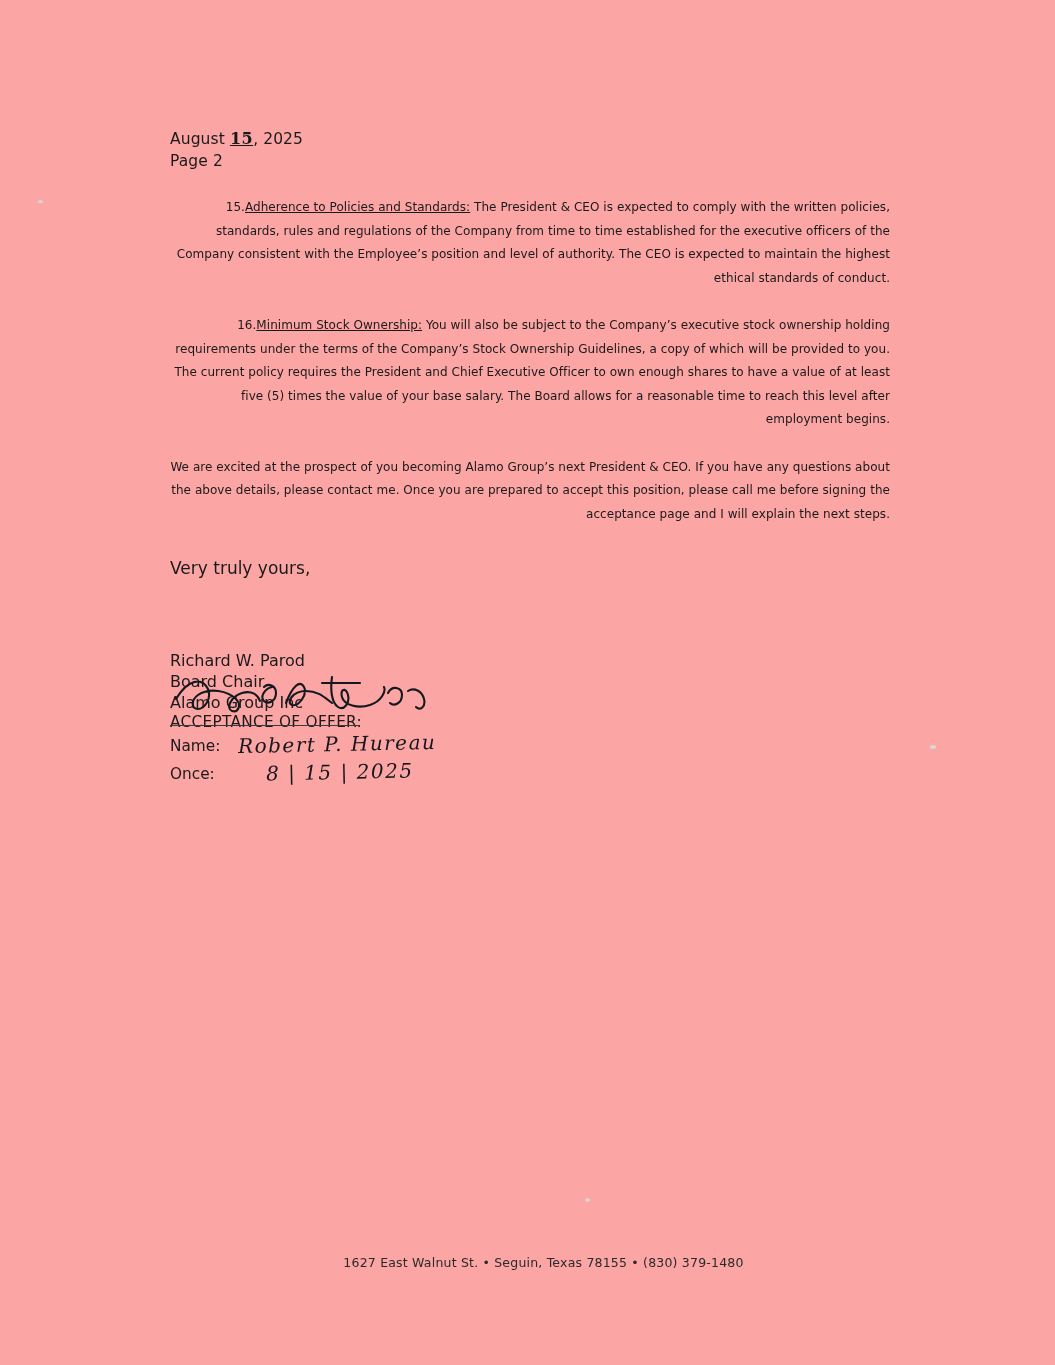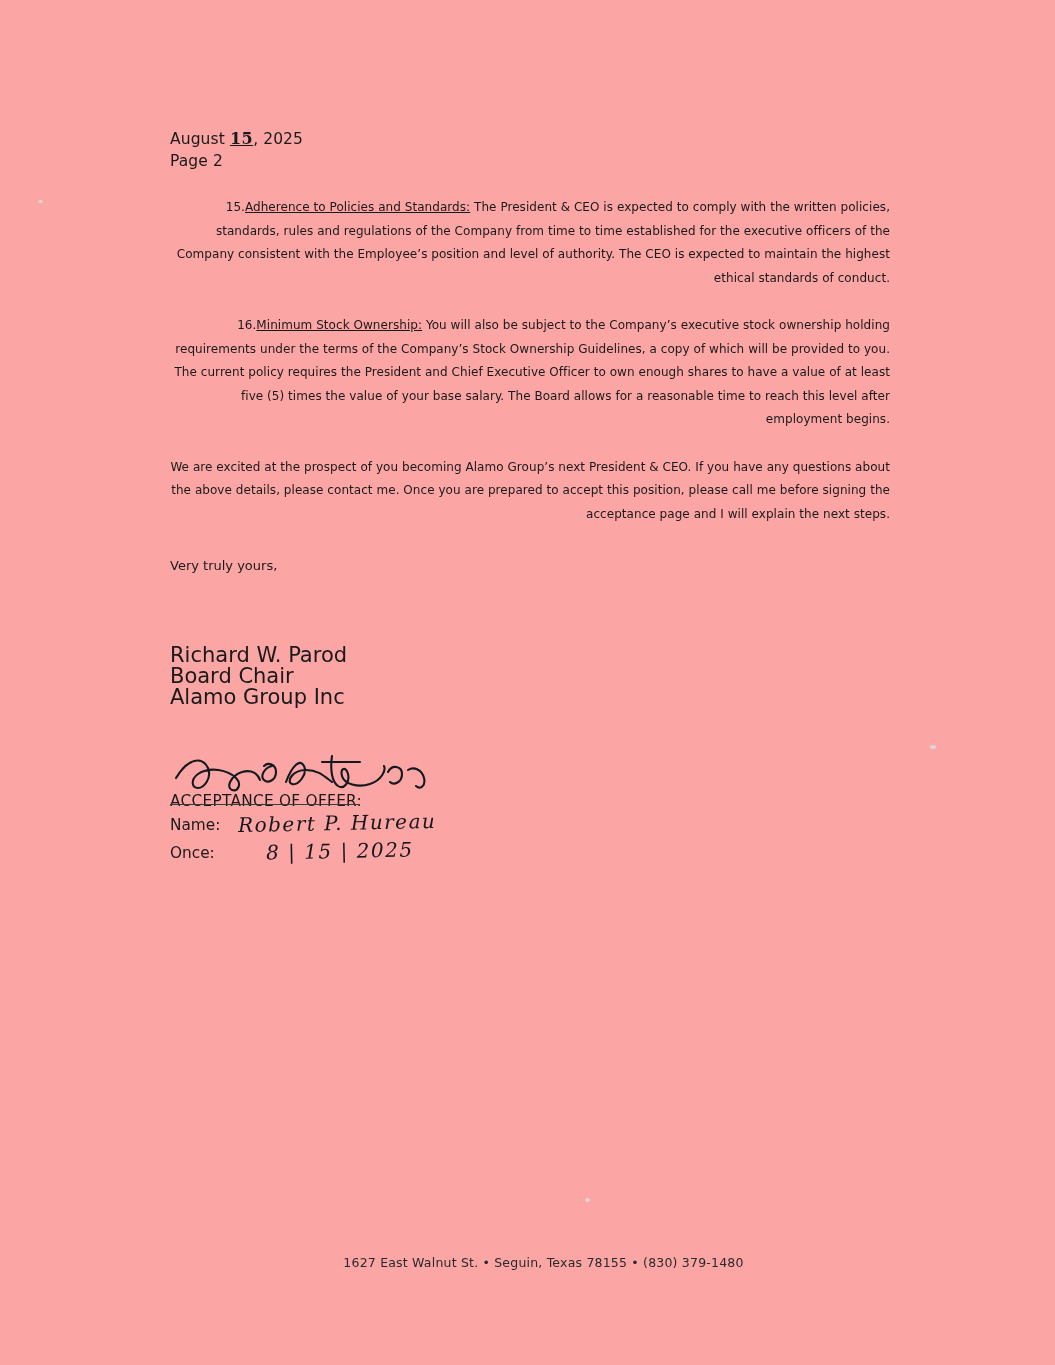--- a/index.html
+++ b/index.html
@@ -49,29 +49,28 @@
   }
   .para .num {
     display: inline-block;
     width: 58px;
   }
   .para .head {
     text-decoration: underline;
   }
   .closing {
     margin-top: 32px;
-    font-size: 13px;
+    font-size: 17px;
   }
   .name-block {
     margin-top: 72px;
-    font-size: 21px;
+    font-size: 16px;
     line-height: 21px;
   }
   .acceptance {
-    margin-top: 84px;
     font-size: 15.3px;
     letter-spacing: 0.3px;
   }
   .accept-rows {
     position: relative;
     font-size: 15.3px;
     line-height: 26px;
   }
   .accept-row {
     display: flex;

